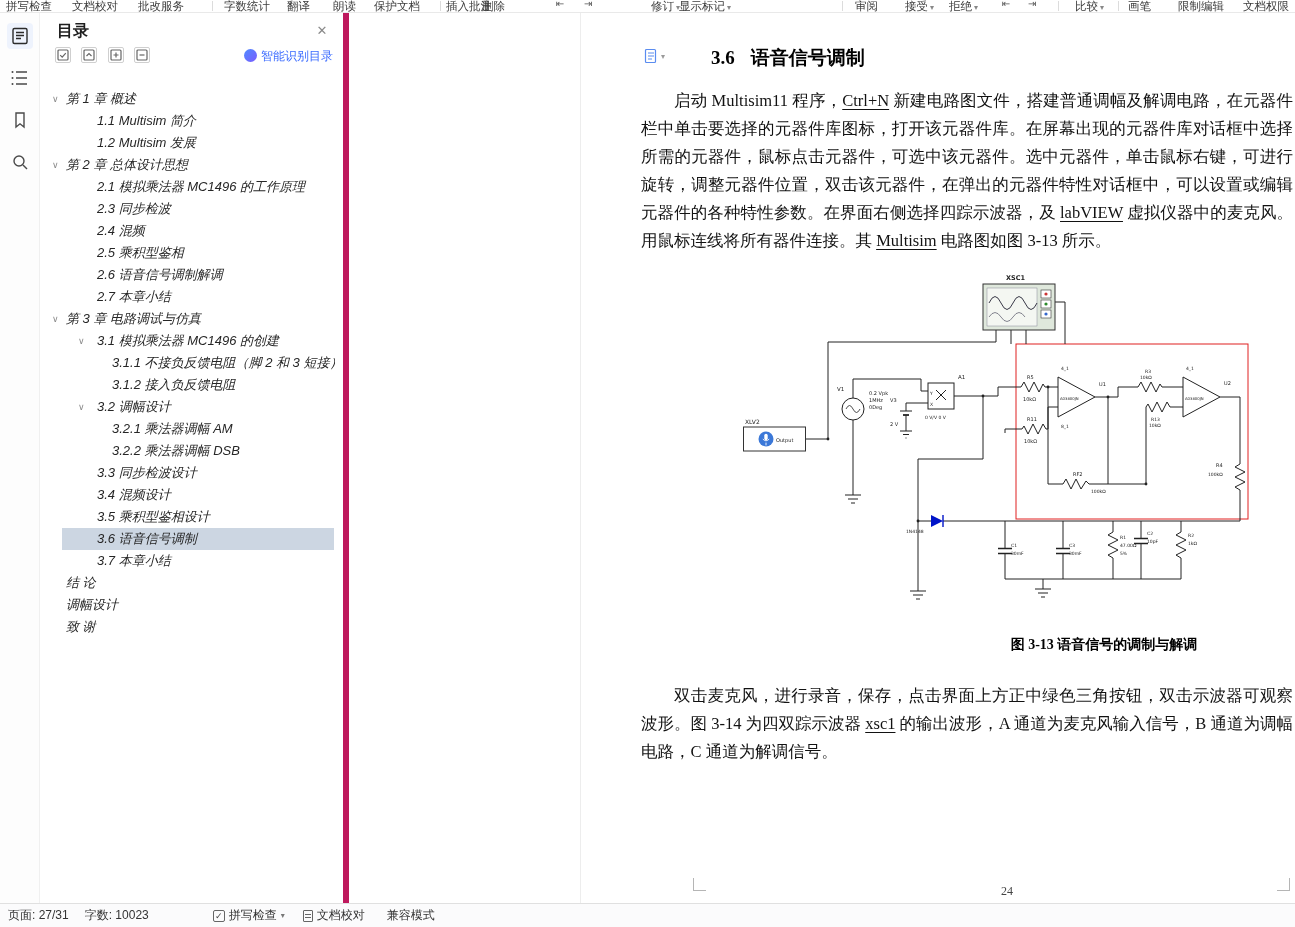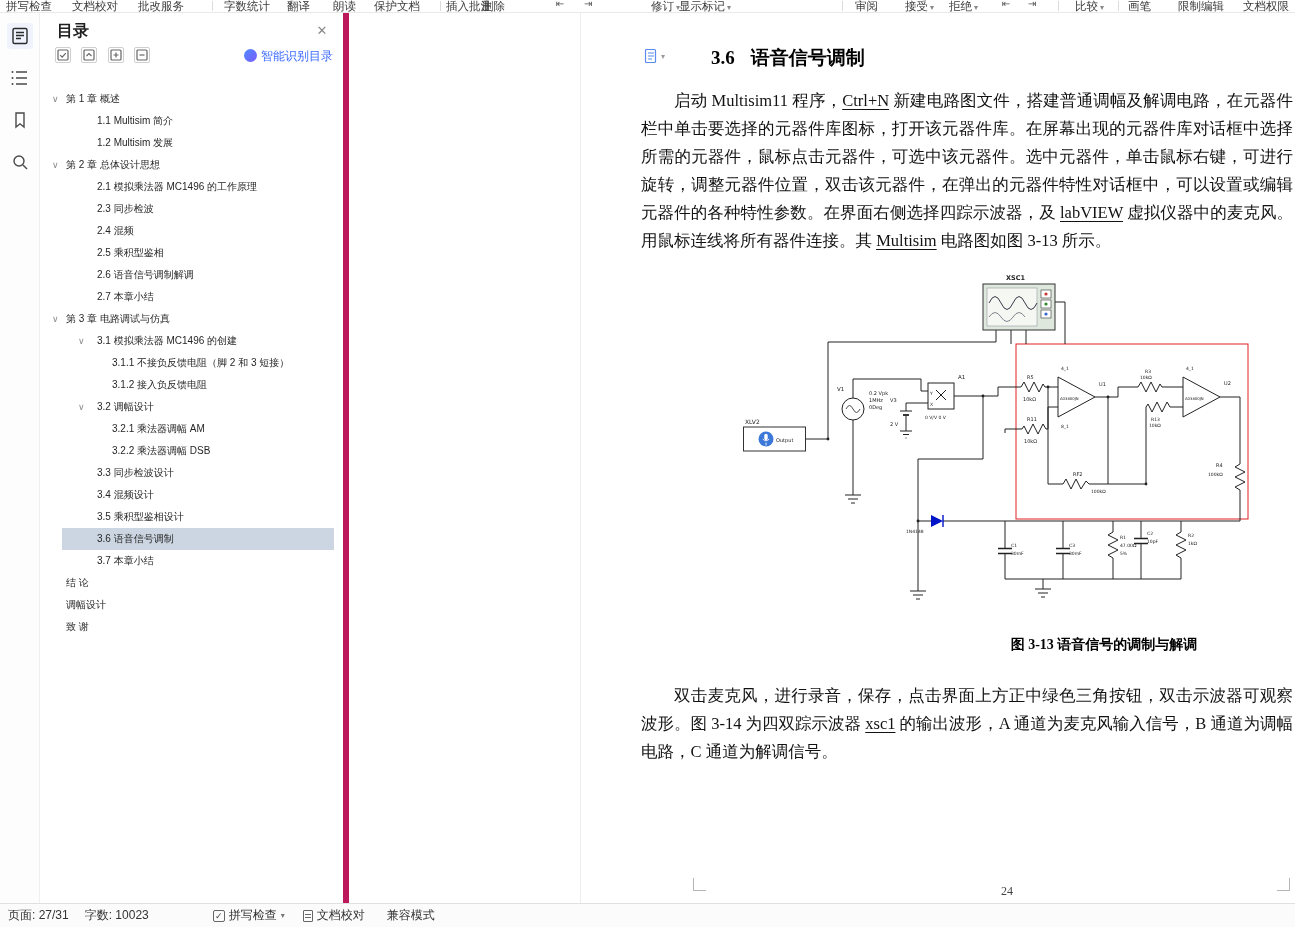--- a/index.html
+++ b/index.html
@@ -36,22 +36,22 @@
     background:transparent; color:#8a8a8a; font-size:13px; cursor:pointer; }
   .toc-close::before { content:"✕"; }
   .toc-tools { position:relative; height:24px; padding-left:15px; }
   .ttool { display:inline-block; width:16px; height:16px; border:1px solid #cfcfcf; border-radius:2px;
     background:#fff; margin-right:6px; vertical-align:top; cursor:pointer; padding:1px; }
   .ttool svg { width:12px; height:12px; display:block; }
   .smart { position:absolute; right:10px; top:1px; font-size:12px; color:#3b6bff; cursor:pointer; }
   .ai-dot { display:inline-block; width:13px; height:13px; border-radius:50%; vertical-align:-2px;
     background:linear-gradient(135deg,#4f8bff,#7a5cff); margin-right:4px; }
   .toc-list { margin-top:17px; }
-  .trow { position:relative; height:22px; line-height:22px; font-size:10px; color:#262626;
-    white-space:nowrap; overflow:hidden; cursor:pointer; }
+  .trow { position:relative; height:22px; line-height:22px; font-size:13px; color:#262626;
+    white-space:nowrap; overflow:hidden; cursor:pointer;font-style:italic; }
   .trow .tl { pointer-events:none; }
   .l1 { padding-left:26px; } .l2 { padding-left:57px; } .l3 { padding-left:72px; }
   .chev { position:absolute; top:0; color:#8a8a8a; font-size:9px; }
   .l1 > .chev { left:12px; } .l2 > .chev { left:38px; }
   .chev::before { content:"∨"; }
   .trow.sel { background:#ccd6e2; margin-left:22px; margin-right:9px; }
   .trow.sel.l2 { padding-left:35px; }
 
   
   .canvas { position:absolute; left:349px; top:0; right:0; bottom:0; background:#fff; }

